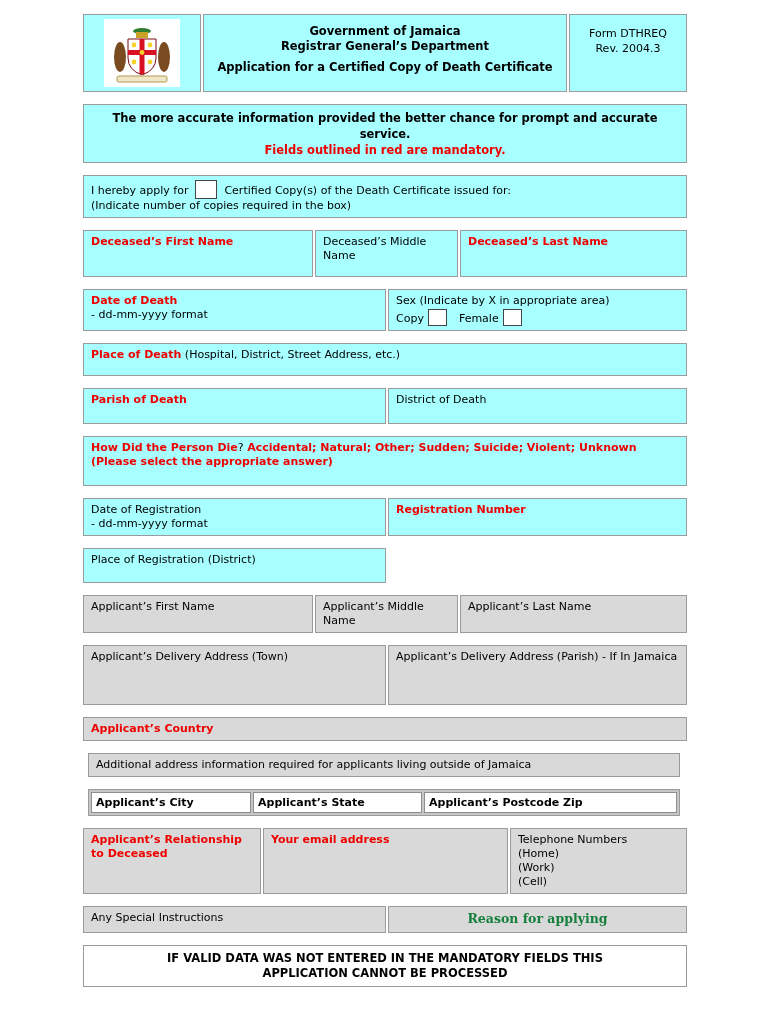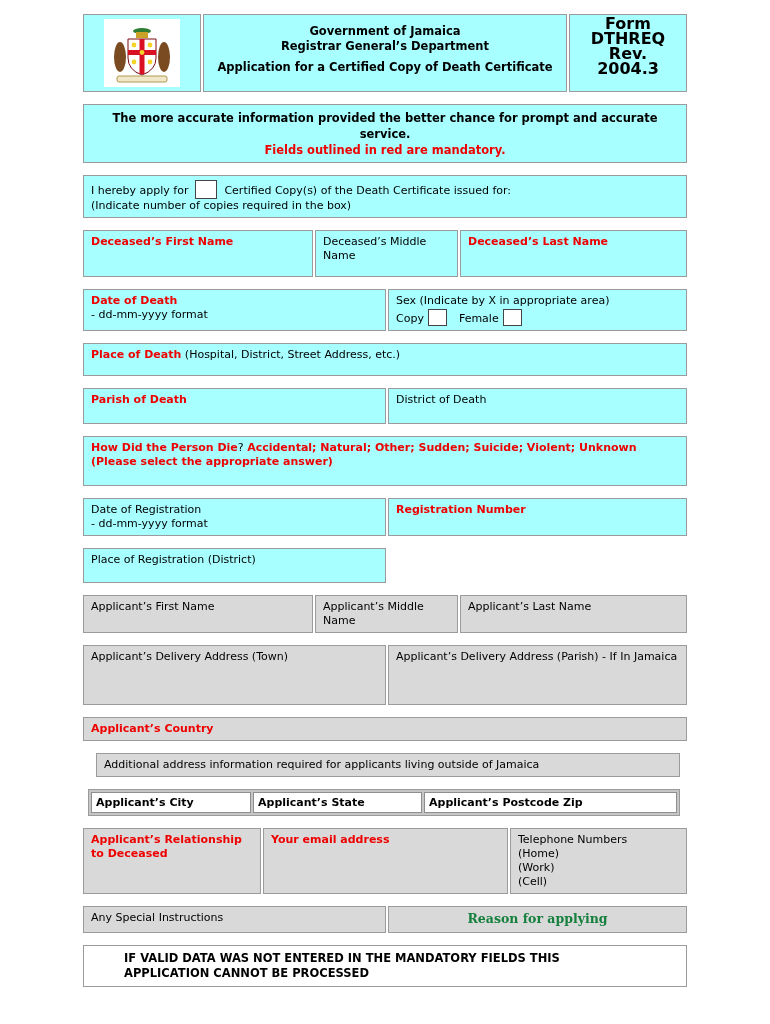--- a/index.html
+++ b/index.html
@@ -25,50 +25,50 @@
   .r-dod    { min-height:37px; }
   .r-place  { grid-template-columns:1fr; min-height:33px; }
   .r-parish { min-height:36px; }
   .r-how    { grid-template-columns:1fr; min-height:50px; }
   .r-datereg{ min-height:36px; }
   .r-placereg{ min-height:35px; }
   .r-appnames { grid-template-columns:230px 143px 1fr; min-height:35px; }
   .r-street { min-height:24px; }
   .r-town   { min-height:60px; }
   .r-country{ grid-template-columns:1fr; min-height:20px; }
-  .r-additional { grid-template-columns:1fr; min-height:23px; margin:0 7px 0 13px; }
+  .r-additional { grid-template-columns:1fr; min-height:23px; margin:0 7px 0 5px; }
   .r-band   { grid-template-columns:1fr; margin:0 7px 0 5px; }
   .r-rel    { grid-template-columns:178px 245px 1fr; min-height:60px; }
   .r-instr  { min-height:27px; }
   .r-footer { grid-template-columns:1fr; min-height:37px; }
 
   
   .logo-cell { display:flex; align-items:center; justify-content:center; padding:3px; }
   .logo-white { background:#fff; width:76px; height:68px; display:flex; align-items:center; justify-content:center; }
   .title-cell { text-align:center; font-weight:bold; font-size:11.5px; line-height:15px; padding-top:9px; }
   .title-cell .apptitle { margin-top:6px; }
-  .formno-cell { text-align:center; font-weight:bold; font-size:16px; line-height:15px; padding-top:1px; }
+  .formno-cell { text-align:center; font-weight:normal; font-size:11px; line-height:15px; padding-top:11px; }
 
   .notice-cell { text-align:center; font-weight:bold; font-size:11.5px; line-height:16px; padding-top:5px; }
 
   .copies-box { display:inline-block; width:20px; height:17px; background:#fff;
                 border:1px solid #444; vertical-align:-5px; margin:0 7px; }
   .sexbox { display:inline-block; width:17px; height:15px; background:#fff;
             border:1px solid #444; vertical-align:-4px; margin:0 12px 0 4px; }
   .sexline { margin-top:1px; }
 
   .band-cell { background:#c6c6c6; border:1px solid #9b9b9b; padding:2px;
                display:grid; grid-template-columns:160px 169px 1fr; gap:2px; }
   .band-box { background:#fff; border:1px solid #8e8e8e; font-weight:bold; padding:3px 2px 2px 4px; }
 
   .reason-cell { display:flex; justify-content:center; align-items:flex-start;
                  font-family:"DejaVu Serif","Liberation Serif",serif; font-size:12.5px;
                  font-weight:bold; color:#15803d; padding-top:5px; }
 
-  .footer-cell { background:#fff; text-align:left; font-weight:bold;
+  .footer-cell { background:#fff; text-align:center; font-weight:bold;
                  font-size:11.5px; line-height:15px; padding:5px 40px; }
 </style>
 </head>
 <body>
 
 <div class="form">
 
   <div class="row r-header">
     <div class="cell cyan logo-cell">
       <div class="logo-white">

